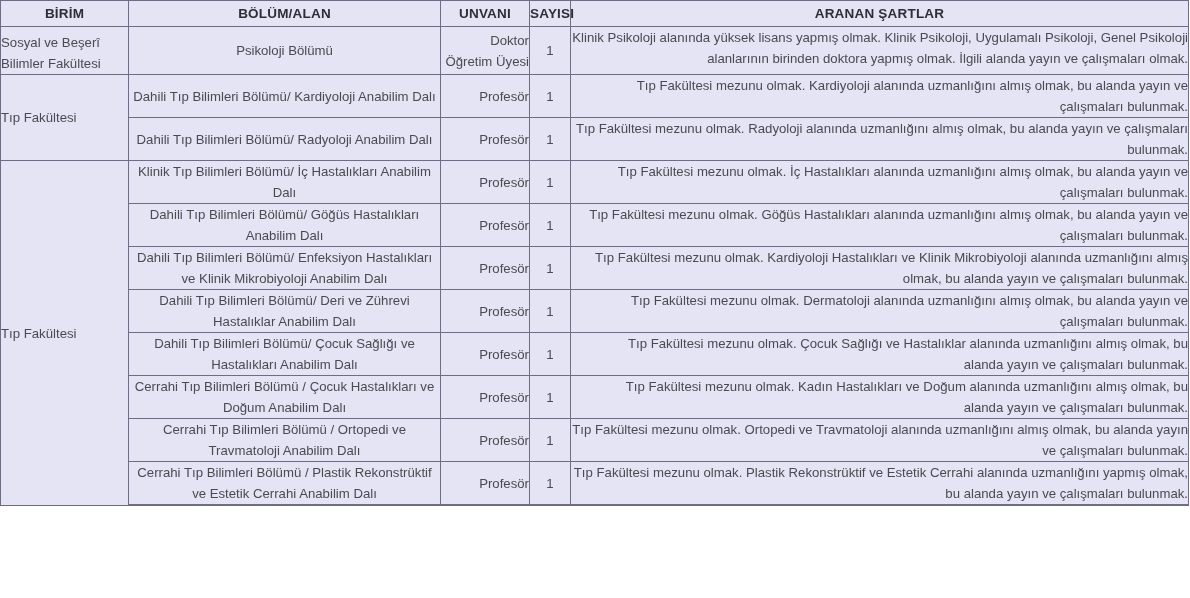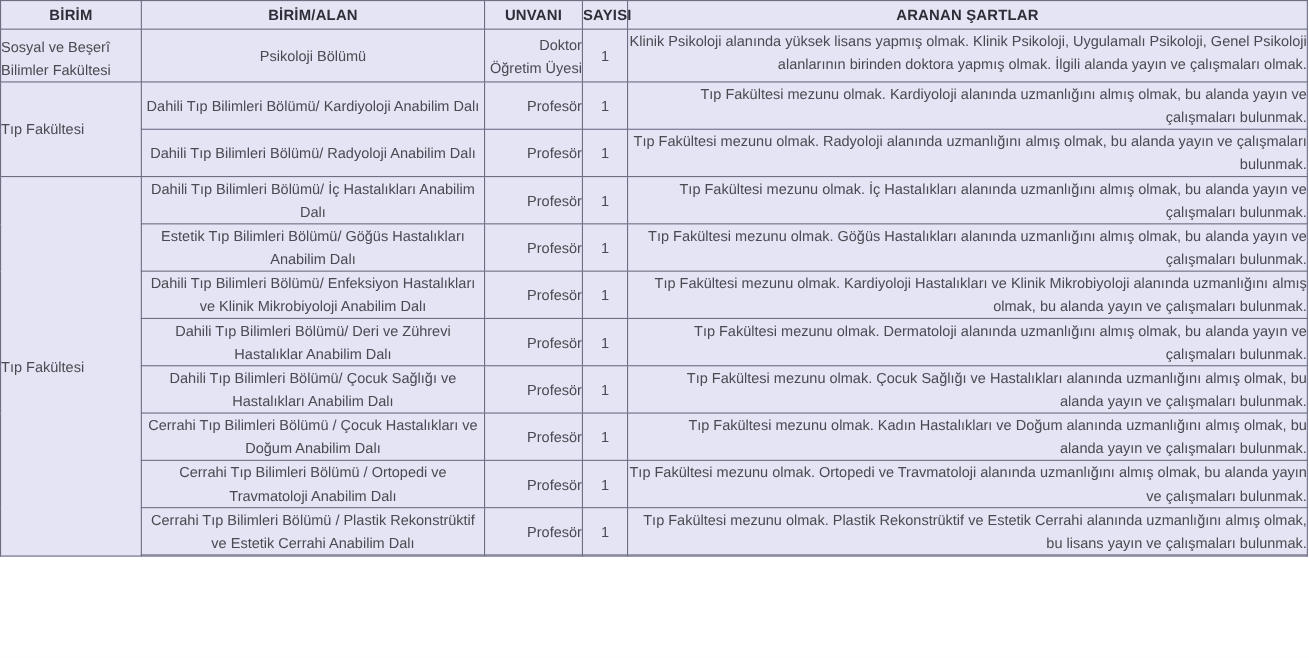--- a/index.html
+++ b/index.html
@@ -92,21 +92,21 @@
   <colgroup>
     <col class="col-unit">
     <col class="col-field">
     <col class="col-title">
     <col class="col-count">
     <col class="col-cond">
   </colgroup>
   <thead>
     <tr>
       <th>BİRİM</th>
-      <th>BİRİM/ALAN</th>
+      <th>BÖLÜM/ALAN</th>
       <th>UNVANI</th>
       <th>SAYISI</th>
       <th>ARANAN ŞARTLAR</th>
     </tr>
   </thead>
   <tbody>
 
     <tr>
       <td class="unit top" rowspan="1">Sosyal ve Beşerî Bilimler Fakültesi</td>
       <td class="field">Psikoloji Bölümü</td>
@@ -124,27 +124,27 @@
     </tr>
     <tr>
       <td class="field">Dahili Tıp Bilimleri Bölümü/ Radyoloji Anabilim Dalı</td>
       <td class="title">Profesör</td>
       <td class="count">1</td>
       <td class="conditions">Tıp Fakültesi mezunu olmak. Radyoloji alanında uzmanlığını almış olmak, bu alanda yayın ve çalışmaları bulunmak.</td>
     </tr>
 
     <tr>
       <td class="unit" rowspan="9">Tıp Fakültesi</td>
-      <td class="field">Dahili Tıp Bilimleri Bölümü/ İç Hastalıkları Anabilim Dalı</td>
+      <td class="field">Klinik Tıp Bilimleri Bölümü/ İç Hastalıkları Anabilim Dalı</td>
       <td class="title">Profesör</td>
       <td class="count">1</td>
       <td class="conditions">Tıp Fakültesi mezunu olmak. İç Hastalıkları alanında uzmanlığını almış olmak, bu alanda yayın ve çalışmaları bulunmak.</td>
     </tr>
     <tr>
-      <td class="field">Estetik Tıp Bilimleri Bölümü/ Göğüs Hastalıkları Anabilim Dalı</td>
+      <td class="field">Dahili Tıp Bilimleri Bölümü/ Göğüs Hastalıkları Anabilim Dalı</td>
       <td class="title">Profesör</td>
       <td class="count">1</td>
       <td class="conditions">Tıp Fakültesi mezunu olmak. Göğüs Hastalıkları alanında uzmanlığını almış olmak, bu alanda yayın ve çalışmaları bulunmak.</td>
     </tr>
     <tr>
       <td class="field">Dahili Tıp Bilimleri Bölümü/ Enfeksiyon Hastalıkları ve Klinik Mikrobiyoloji Anabilim Dalı</td>
       <td class="title">Profesör</td>
       <td class="count">1</td>
       <td class="conditions">Tıp Fakültesi mezunu olmak. Kardiyoloji Hastalıkları ve Klinik Mikrobiyoloji alanında uzmanlığını almış olmak, bu alanda yayın ve çalışmaları bulunmak.</td>
     </tr>
@@ -152,21 +152,21 @@
       <td class="field">Dahili Tıp Bilimleri Bölümü/ Deri ve Zührevi Hastalıklar Anabilim Dalı</td>
       <td class="title">Profesör</td>
       <td class="count">1</td>
       <td class="conditions">Tıp Fakültesi mezunu olmak. Dermatoloji alanında uzmanlığını almış olmak, bu alanda yayın ve çalışmaları bulunmak.</td>
     </tr>
     <tr>
       <td class="field">Dahili Tıp Bilimleri Bölümü/ Çocuk Sağlığı ve Hastalıkları Anabilim Dalı</td>
       <td class="title">Profesör</td>
       <td class="count">1</td>
       <td class="conditions">
-        <span class="ln">Tıp Fakültesi mezunu olmak. Çocuk Sağlığı ve Hastalıkları alanında uzmanlığını almış olmak, bu</span>
+        <span class="ln">Tıp Fakültesi mezunu olmak. Çocuk Sağlığı ve Hastalıklar alanında uzmanlığını almış olmak, bu</span>
         <span class="ln">alanda yayın ve çalışmaları bulunmak.</span>
       </td>
     </tr>
     <tr>
       <td class="field">Cerrahi Tıp Bilimleri Bölümü / Çocuk Hastalıkları ve Doğum Anabilim Dalı</td>
       <td class="title">Profesör</td>
       <td class="count">1</td>
       <td class="conditions">
         <span class="ln">Tıp Fakültesi mezunu olmak. Kadın Hastalıkları ve Doğum alanında uzmanlığını almış olmak, bu</span>
         <span class="ln">alanda yayın ve çalışmaları bulunmak.</span>
@@ -175,21 +175,21 @@
     <tr>
       <td class="field">Cerrahi Tıp Bilimleri Bölümü / Ortopedi ve Travmatoloji Anabilim Dalı</td>
       <td class="title">Profesör</td>
       <td class="count">1</td>
       <td class="conditions">Tıp Fakültesi mezunu olmak. Ortopedi ve Travmatoloji alanında uzmanlığını almış olmak, bu alanda yayın ve çalışmaları bulunmak.</td>
     </tr>
     <tr>
       <td class="field">Cerrahi Tıp Bilimleri Bölümü / Plastik Rekonstrüktif ve Estetik Cerrahi Anabilim Dalı</td>
       <td class="title">Profesör</td>
       <td class="count">1</td>
-      <td class="conditions">Tıp Fakültesi mezunu olmak. Plastik Rekonstrüktif ve Estetik Cerrahi alanında uzmanlığını almış olmak, bu lisans yayın ve çalışmaları bulunmak.</td>
+      <td class="conditions">Tıp Fakültesi mezunu olmak. Plastik Rekonstrüktif ve Estetik Cerrahi alanında uzmanlığını yapmış olmak, bu alanda yayın ve çalışmaları bulunmak.</td>
     </tr>
     <tr>
       <td class="field"></td>
       <td class="title"></td>
       <td class="count"></td>
       <td class="conditions"></td>
     </tr>
 
   </tbody>
 </table>

